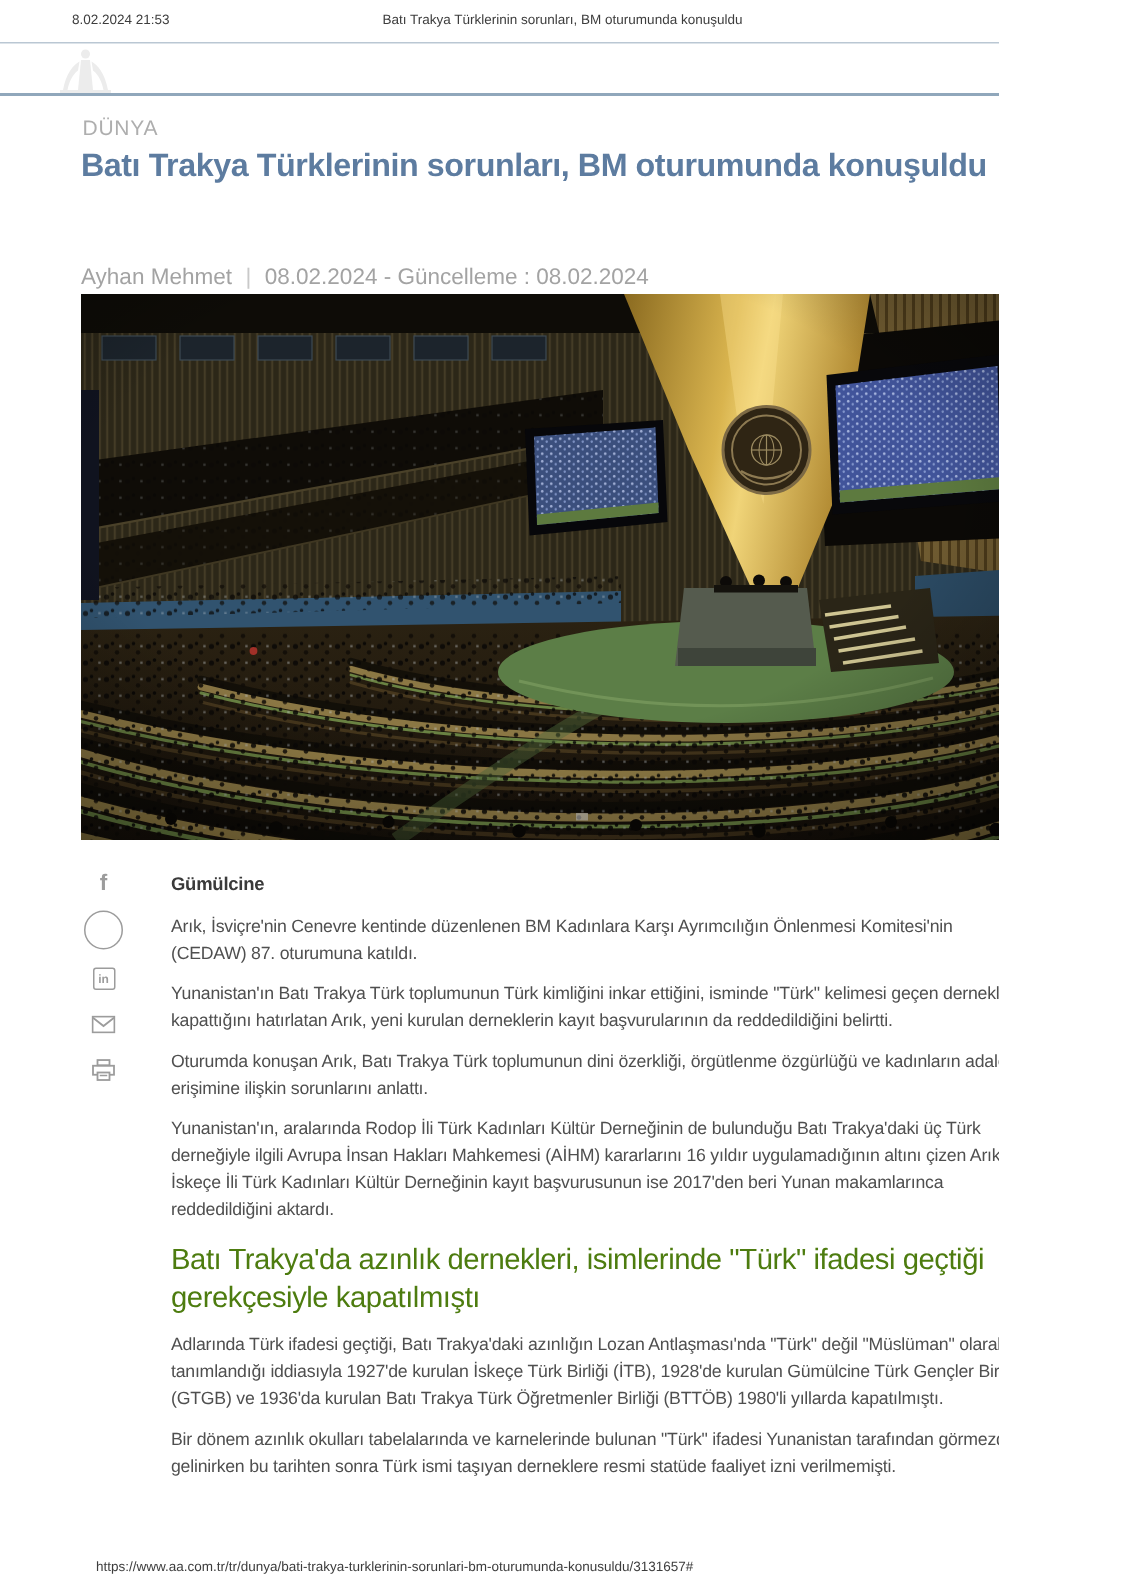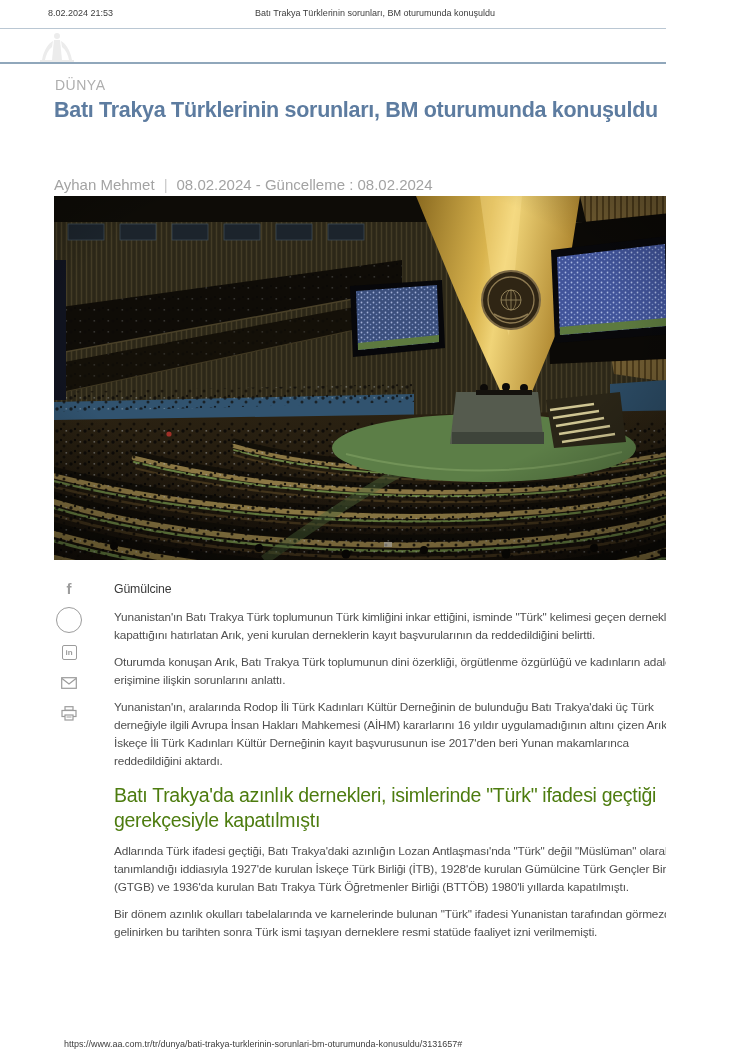--- a/index.html
+++ b/index.html
@@ -45,21 +45,21 @@
   .icon-circle { width:24px; height:24px; border:1px solid #9c9c9c; border-radius:50%;
                  margin-bottom:12px; }
   .icon-in { width:13px; height:13px; border:1px solid #9c9c9c; border-radius:2px;
              font-size:8px; font-weight:bold; line-height:13px; text-align:center;
              color:#9c9c9c; margin-bottom:17px; }
   .sbtn svg { margin-bottom:17px; }
 
   
   .article { position:absolute; left:114px; top:580px; width:572px; color:#4f4f4f; }
   .article p { margin:0 0 9px 0; font-size:11.8px; line-height:18px; letter-spacing:-.15px; }
-  .article p.lead { font-weight:normal; color:#3a3a3a; font-size:12.3px; margin-bottom:10px; }
+  .article p.lead { font-weight:bold; color:#3a3a3a; font-size:12.3px; margin-bottom:10px; }
   .article h2 { margin:13px 0 9px 0; font-size:19.5px; line-height:25px;
                 font-weight:normal; color:#4d7c0f; letter-spacing:-.3px; }
 </style>
 </head>
 <body>
 
 <div class="page">
 
   <span class="pm-left">8.02.2024 21:53</span>
   <span class="pm-center">Batı Trakya Türklerinin sorunları, BM oturumunda konuşuldu</span>
@@ -290,20 +290,21 @@
         <rect x="4" y="0.7" width="8" height="3.5" fill="none" stroke="#9c9c9c" stroke-width="1.2"></rect>
         <rect x="1" y="4.5" width="14" height="6" fill="none" stroke="#9c9c9c" stroke-width="1.2"></rect>
         <rect x="4" y="9" width="8" height="5" fill="#fff" stroke="#9c9c9c" stroke-width="1.2"></rect>
         <line x1="5.5" y1="11" x2="10.5" y2="11" stroke="#9c9c9c" stroke-width="1"></line>
       </svg>
     </button>
   </aside>
 
   <article class="article">
     <p class="lead">Gümülcine</p>
+    <p>Arık, İsviçre'nin Cenevre kentinde düzenlenen BM Kadınlara Karşı Ayrımcılığın Önlenmesi Komitesi'nin (CEDAW) 87. oturumuna katıldı.</p>
     <p>Yunanistan'ın Batı Trakya Türk toplumunun Türk kimliğini inkar ettiğini, isminde "Türk" kelimesi geçen dernekleri kapattığını hatırlatan Arık, yeni kurulan derneklerin kayıt başvurularının da reddedildiğini belirtti.</p>
     <p>Oturumda konuşan Arık, Batı Trakya Türk toplumunun dini özerkliği, örgütlenme özgürlüğü ve kadınların adalete erişimine ilişkin sorunlarını anlattı.</p>
     <p>Yunanistan'ın, aralarında Rodop İli Türk Kadınları Kültür Derneğinin de bulunduğu Batı Trakya'daki üç Türk derneğiyle ilgili Avrupa İnsan Hakları Mahkemesi (AİHM) kararlarını 16 yıldır uygulamadığının altını çizen Arık, İskeçe İli Türk Kadınları Kültür Derneğinin kayıt başvurusunun ise 2017'den beri Yunan makamlarınca reddedildiğini aktardı.</p>
     <h2>Batı Trakya'da azınlık dernekleri, isimlerinde "Türk" ifadesi geçtiği gerekçesiyle kapatılmıştı</h2>
     <p>Adlarında Türk ifadesi geçtiği, Batı Trakya'daki azınlığın Lozan Antlaşması'nda "Türk" değil "Müslüman" olarak tanımlandığı iddiasıyla 1927'de kurulan İskeçe Türk Birliği (İTB), 1928'de kurulan Gümülcine Türk Gençler Birliği (GTGB) ve 1936'da kurulan Batı Trakya Türk Öğretmenler Birliği (BTTÖB) 1980'li yıllarda kapatılmıştı.</p>
     <p>Bir dönem azınlık okulları tabelalarında ve karnelerinde bulunan "Türk" ifadesi Yunanistan tarafından görmezden gelinirken bu tarihten sonra Türk ismi taşıyan derneklere resmi statüde faaliyet izni verilmemişti.</p>
   </article>
 
   <div class="footer-url">https://www.aa.com.tr/tr/dunya/bati-trakya-turklerinin-sorunlari-bm-oturumunda-konusuldu/3131657#</div>
   <div class="footer-page">1/4</div>

